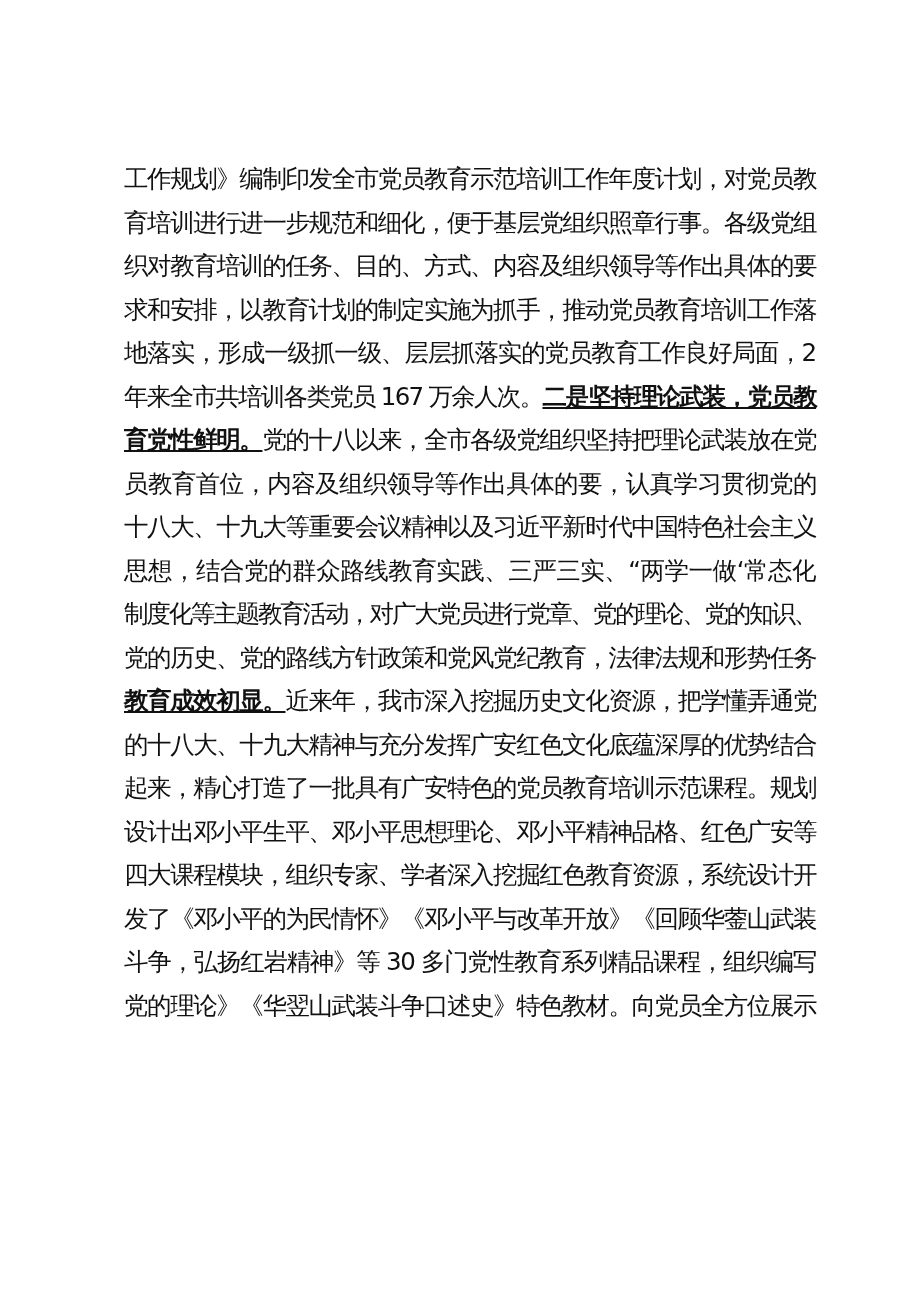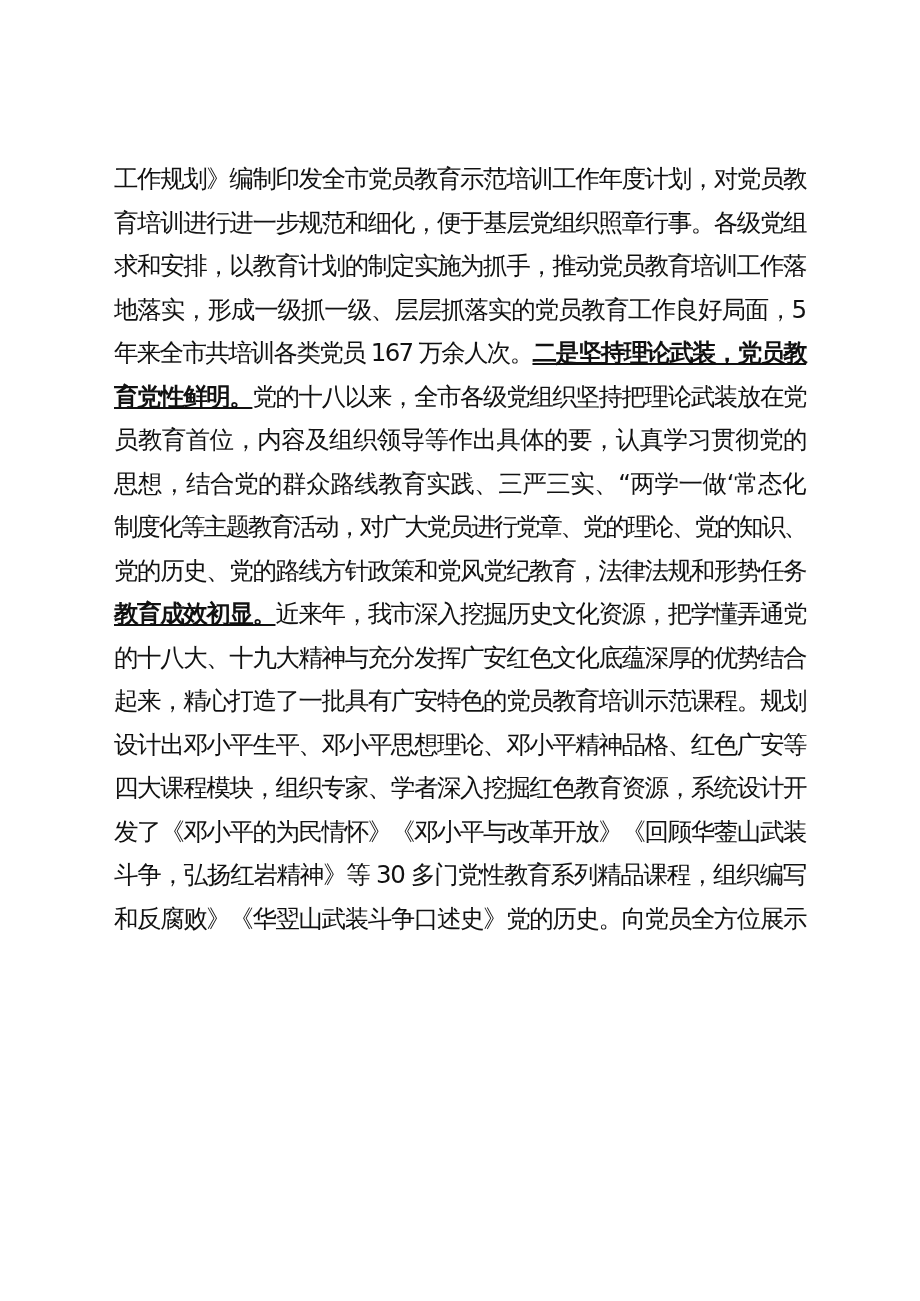--- a/index.html
+++ b/index.html
@@ -10,21 +10,21 @@
   body {
     width: 920px;
     height: 1301px;
     position: relative;
     overflow: hidden;
     font-family: "DejaVu Sans", "Liberation Sans", sans-serif;
     color: #111111;
   }
   .page {
     position: absolute;
-    left: 114px;
+    left: 124px;
     top: 157px;
     width: 692px;
   }
   .line {
     display: block;
     height: 43.5px;
     line-height: 43.5px;
     font-size: 24.5px;
     white-space: nowrap;
     text-align: justify;
@@ -38,29 +38,31 @@
     font-weight: bold;
     text-decoration: underline;
   }
 </style>
 </head>
 <body>
 
 <div class="page">
   <div class="line" style="letter-spacing: -1.48276px;"><span>工作规划》编制印发全市党员教育示范培训工作年度计划，对党员教</span></div>
   <div class="line" style="letter-spacing: -1.48276px;"><span>育培训进行进一步规范和细化，便于基层党组织照章行事。各级党组</span></div>
+  <div class="line" style="letter-spacing: -1.48276px;"><span>织对教育培训的任务、目的、方式、内容及组织领导等作出具体的要</span></div>
   <div class="line" style="letter-spacing: -1.48276px;"><span>求和安排，以教育计划的制定实施为抓手，推动党员教育培训工作落</span></div>
-  <div class="line" style="letter-spacing: -1.17241px;"><span>地落实，形成一级抓一级、层层抓落实的党员教育工作良好局面，5</span></div>
+  <div class="line" style="letter-spacing: -1.17241px;"><span>地落实，形成一级抓一级、层层抓落实的党员教育工作良好局面，2</span></div>
   <div class="line" style="letter-spacing: -1.75px;"><span>年来全市共培训各类党员 167 万余人次。</span><span class="b">二是坚持理论武装，党员教</span></div>
   <div class="line" style="letter-spacing: -1.48276px;"><span class="b">育党性鲜明。</span><span>党的十八以来，全市各级党组织坚持把理论武装放在党</span></div>
   <div class="line" style="letter-spacing: -1.48276px;"><span>员教育首位，内容及组织领导等作出具体的要，认真学习贯彻党的</span></div>
+  <div class="line" style="letter-spacing: -1.48276px;"><span>十八大、十九大等重要会议精神以及习近平新时代中国特色社会主义</span></div>
   <div class="line" style="letter-spacing: -0.482759px;"><span>思想，结合党的群众路线教育实践、三严三实、“两学一做‘常态化</span></div>
   <div class="line" style="letter-spacing: -2.26667px;"><span>制度化等主题教育活动，对广大党员进行党章、党的理论、党的知识、</span></div>
   <div class="line" style="letter-spacing: -1.48276px;"><span>党的历史、党的路线方针政策和党风党纪教育，法律法规和形势任务</span></div>
   <div class="line" style="letter-spacing: -1.48276px;"><span class="b">教育成效初显。</span><span>近来年，我市深入挖掘历史文化资源，把学懂弄通党</span></div>
   <div class="line" style="letter-spacing: -1.48276px;"><span>的十八大、十九大精神与充分发挥广安红色文化底蕴深厚的优势结合</span></div>
   <div class="line" style="letter-spacing: -1.48276px;"><span>起来，精心打造了一批具有广安特色的党员教育培训示范课程。规划</span></div>
   <div class="line" style="letter-spacing: -1.48276px;"><span>设计出邓小平生平、邓小平思想理论、邓小平精神品格、红色广安等</span></div>
   <div class="line" style="letter-spacing: -1.48276px;"><span>四大课程模块，组织专家、学者深入挖掘红色教育资源，系统设计开</span></div>
   <div class="line" style="letter-spacing: -1.48276px;"><span>发了《邓小平的为民情怀》《邓小平与改革开放》《回顾华蓥山武装</span></div>
   <div class="line" style="letter-spacing: -1.32258px;"><span>斗争，弘扬红岩精神》等 30 多门党性教育系列精品课程，组织编写</span></div>
-  <div class="line last" style="letter-spacing: -1.48276px;"><span>和反腐败》《华翌山武装斗争口述史》党的历史。向党员全方位展示</span></div>
+  <div class="line last" style="letter-spacing: -1.48276px;"><span>党的理论》《华翌山武装斗争口述史》特色教材。向党员全方位展示</span></div>
 </div>
 
 </body></html>

